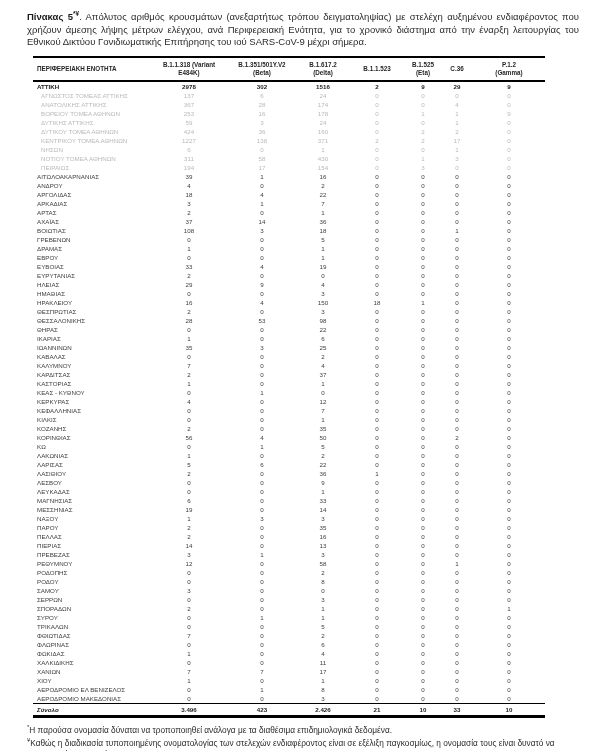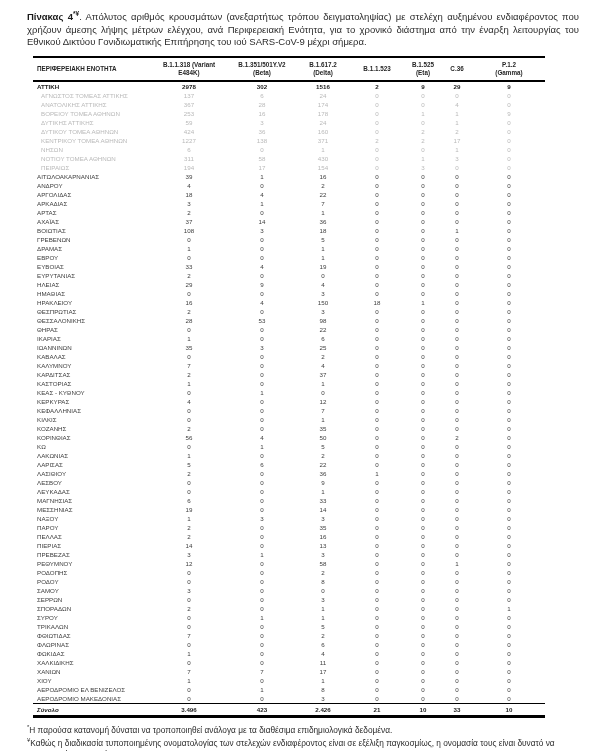--- a/index.html
+++ b/index.html
@@ -51,21 +51,21 @@
   
   .footnotes { margin-top:4px; width:560px; }
   .footnote { font-size:8.3px; line-height:11px; color:#2b2b2b; text-align:left; }
   .footnote sup { font-size:5.8px; }
 </style>
 </head>
 <body>
 
 <div class="page">
 
-  <p class="caption"><b><span>Πίνακας 4</span><sup>*¥</sup></b><span>. Απόλυτος αριθμός κρουσμάτων (ανεξαρτήτως τρόπου δειγματοληψίας) με στελέχη αυξημένου ενδιαφέροντος που χρήζουν άμεσης λήψης μέτρων ελέγχου, ανά Περιφερειακή Ενότητα, για το χρονικό διάστημα από την έναρξη λειτουργίας του Εθνικού Δικτύου Γονιδιωματικής Επιτήρησης του ιού SARS-CoV-9 μέχρι σήμερα.</span></p>
+  <p class="caption"><b><span>Πίνακας 5</span><sup>*¥</sup></b><span>. Απόλυτος αριθμός κρουσμάτων (ανεξαρτήτως τρόπου δειγματοληψίας) με στελέχη αυξημένου ενδιαφέροντος που χρήζουν άμεσης λήψης μέτρων ελέγχου, ανά Περιφερειακή Ενότητα, για το χρονικό διάστημα από την έναρξη λειτουργίας του Εθνικού Δικτύου Γονιδιωματικής Επιτήρησης του ιού SARS-CoV-9 μέχρι σήμερα.</span></p>
 
   <table class="variants">
     <colgroup>
       <col style="width:118px">
         <col style="width:76px">
         <col style="width:70px">
         <col style="width:52px">
       <col style="width:56px">
         <col style="width:36px">
         <col style="width:32px">
@@ -786,17 +786,17 @@
           <td class="num">2.426</td>
           <td class="num">21</td>
           <td class="num">10</td>
           <td class="num">33</td>
           <td class="num">10</td>
         </tr>
       </tbody>
   </table>
 
   <div class="footnotes">
-    <p class="footnote"><sup>*</sup><span>Η παρούσα κατανομή δύναται να τροποποιηθεί ανάλογα με τα διαθέσιμα επιδημιολογικά δεδομένα.</span></p>
+    <p class="footnote"><sup>*</sup><span>Η παρούσα ονομασία δύναται να τροποποιηθεί ανάλογα με τα διαθέσιμα επιδημιολογικά δεδομένα.</span></p>
     <p class="footnote"><sup>¥</sup><span>Καθώς η διαδικασία τυποποιημένης ονοματολογίας των στελεχών ενδιαφέροντος είναι σε εξέλιξη παγκοσμίως, η ονομασία τους είναι δυνατό να τροποποιείται στο χρόνο.</span></p>
   </div>
 
 </div>
 
 </body></html>

